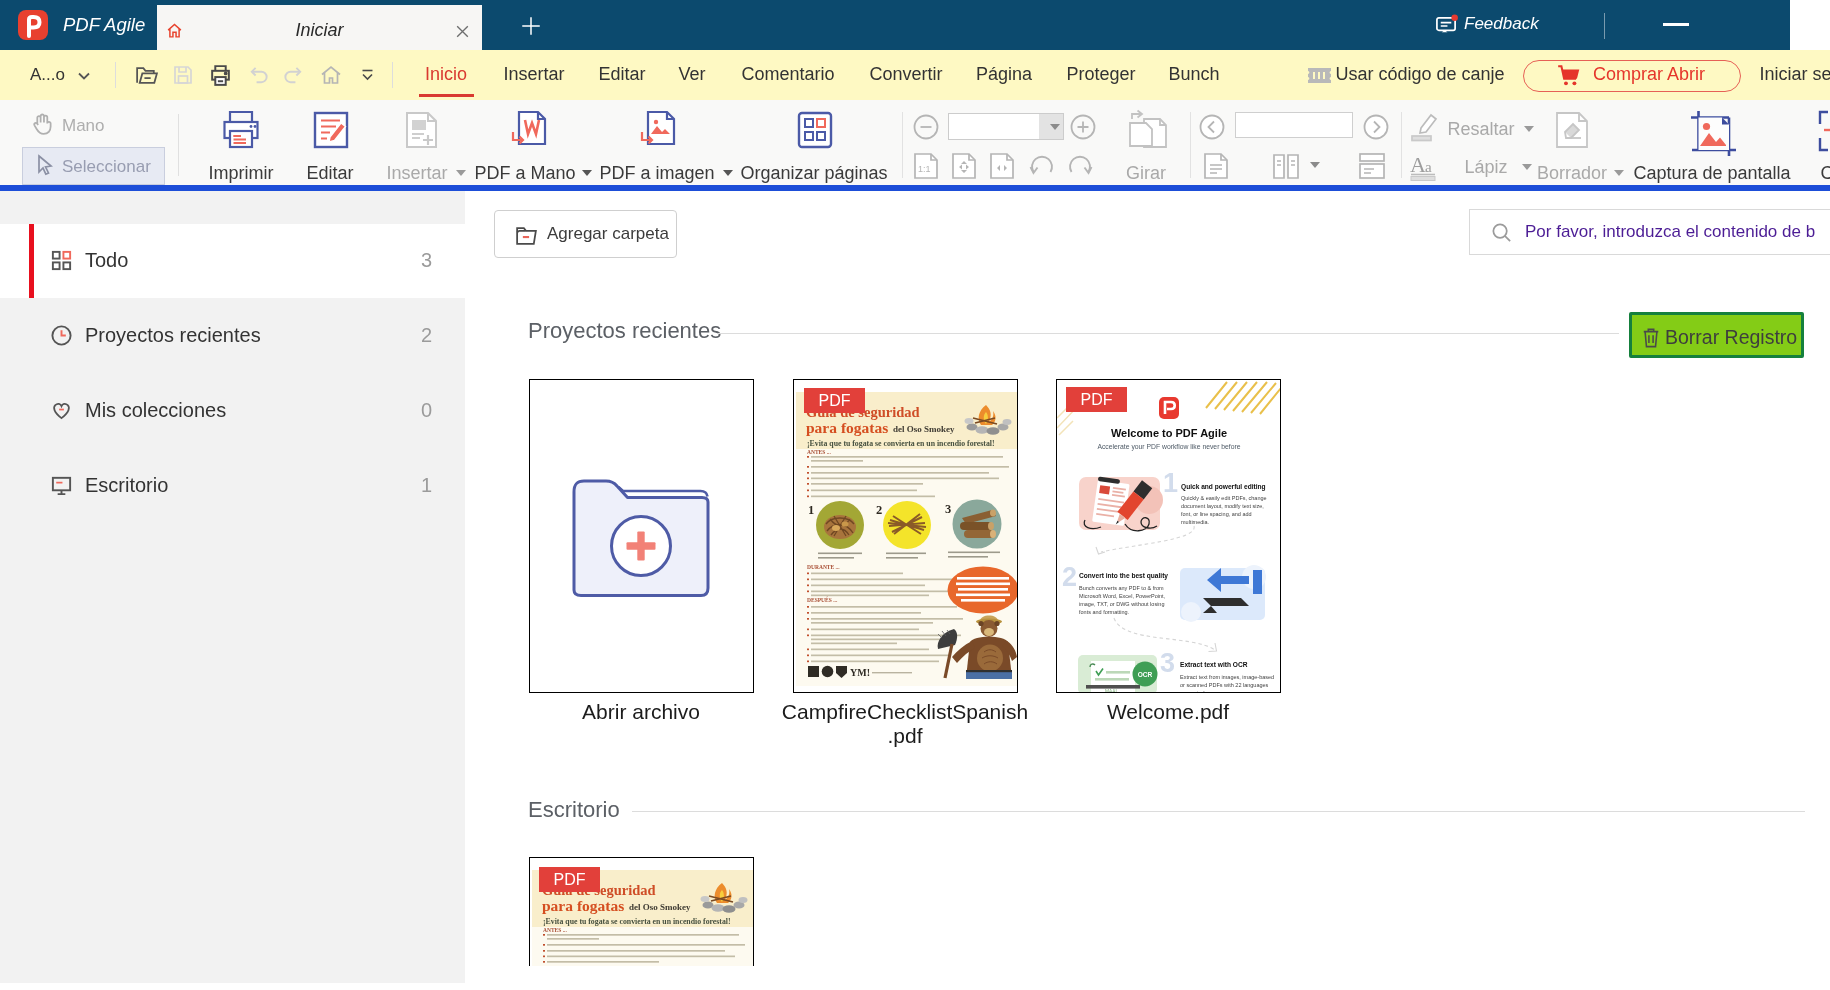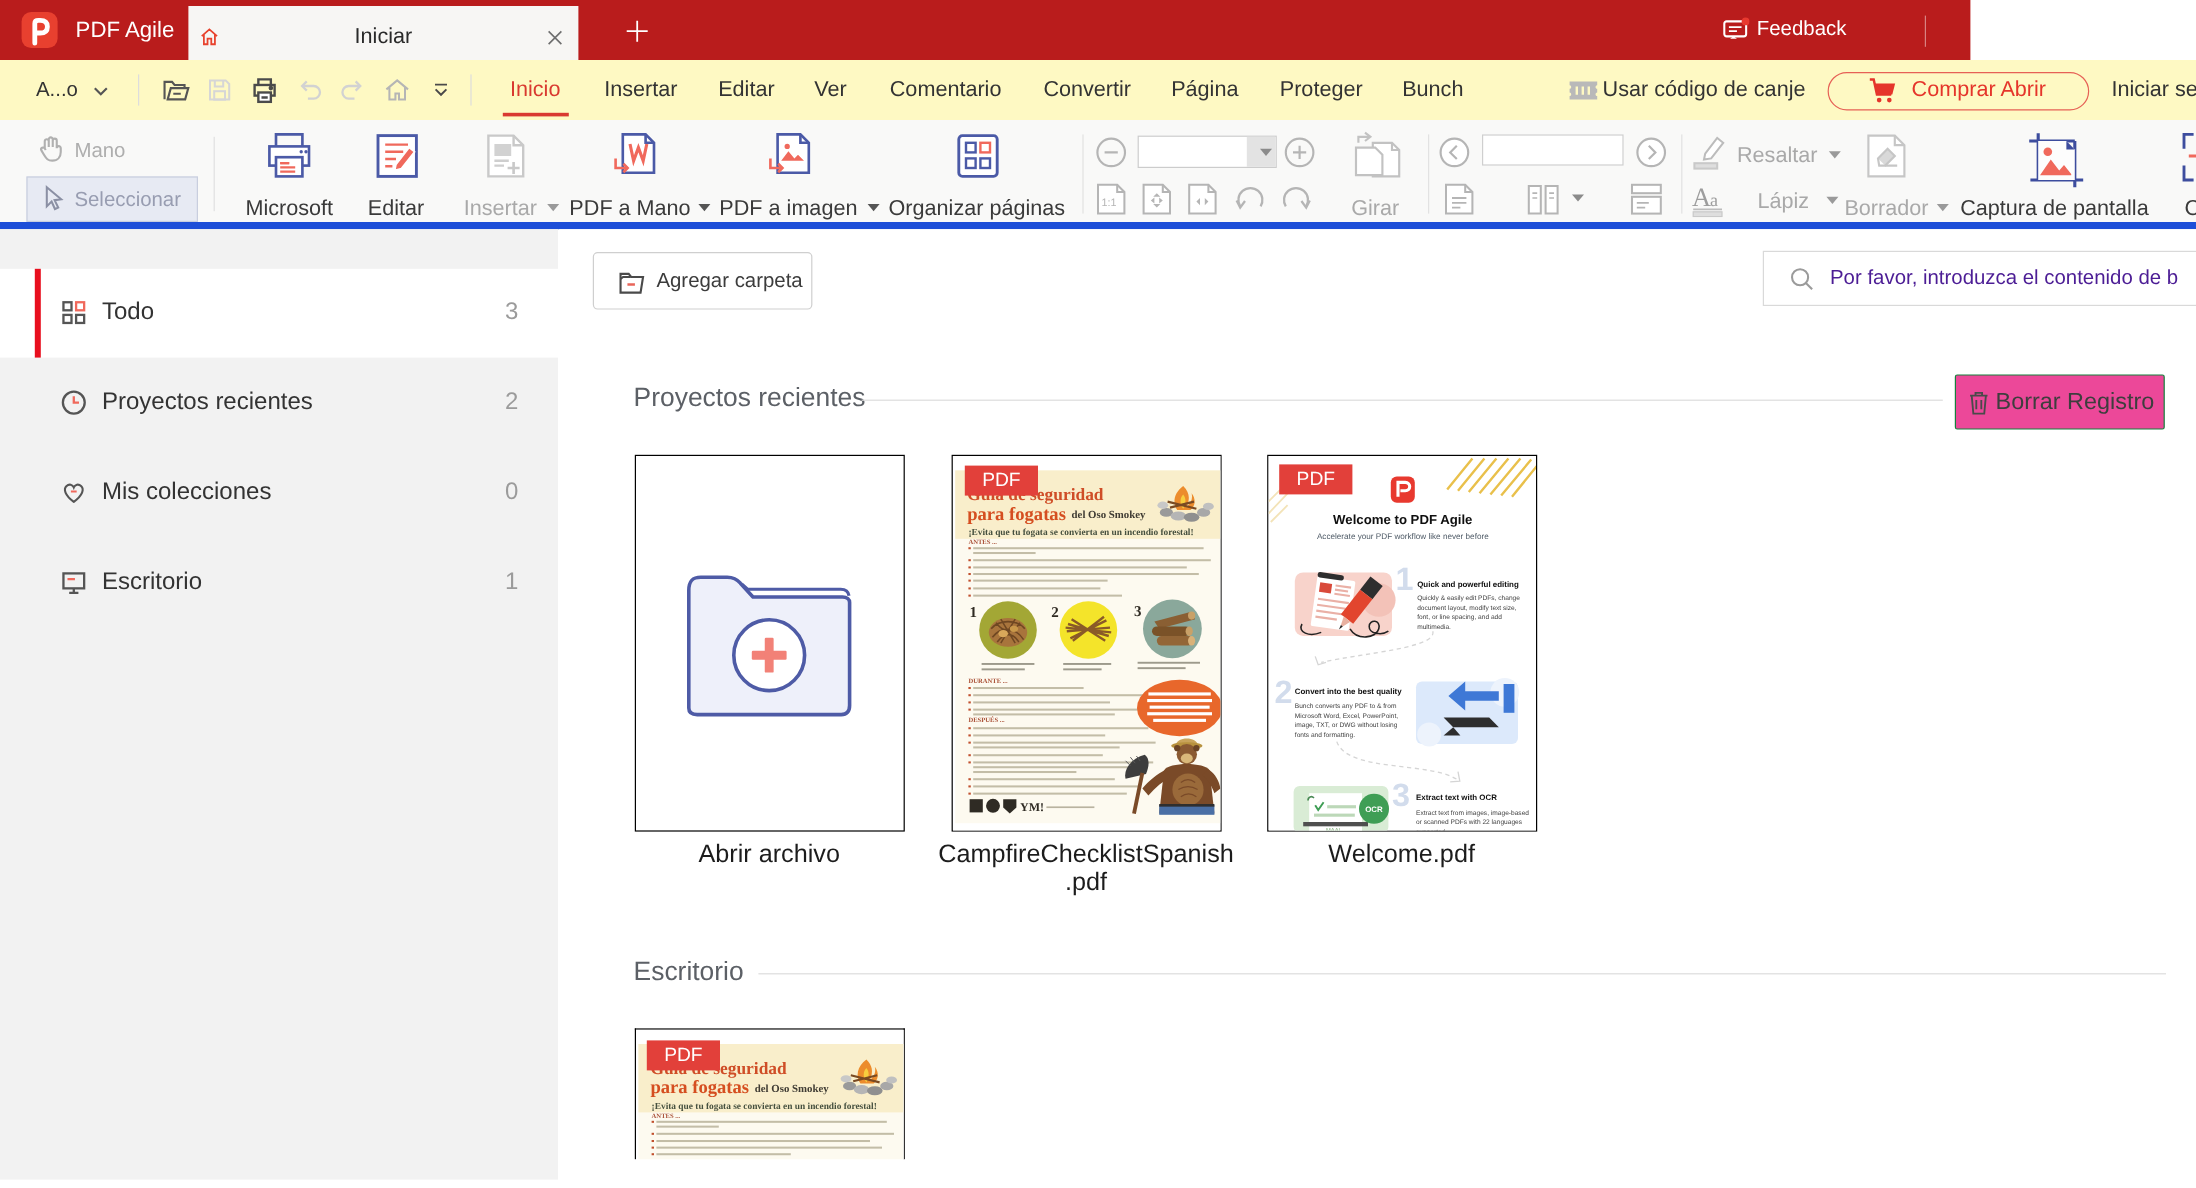--- a/index.html
+++ b/index.html
@@ -1,17 +1,17 @@
 <!DOCTYPE html>
 <html><head><meta charset="utf-8"><style>
 *{margin:0;padding:0;box-sizing:border-box;}
 html,body{width:1830px;height:990px;overflow:hidden;background:#fff;font-family:"Liberation Sans",sans-serif;}
 svg{display:block;}
 
-#topbar{position:absolute;left:0;top:0;width:1642px;height:50px;background:#b91c1c;}
+#topbar{position:absolute;left:0;top:0;width:1790px;height:50px;background:#0c4a6e;font-style:italic;}
 #logo{position:absolute;left:18px;top:10px;width:30px;height:30px;border-radius:8px;background:#e8402f;}
 #appname{position:absolute;left:63px;top:14px;color:#fff;font-size:18.5px;}
 #tab{position:absolute;left:157px;top:5px;width:325px;height:45px;background:#f7f6f4;}
 #tabtitle{position:absolute;left:0;right:0;top:15px;text-align:center;font-size:18px;color:#2a2a2a;}
 
 #menurow{position:absolute;left:0;top:50px;width:1830px;height:50px;background:#fef9c3;}
 .menuitem{position:absolute;top:14px;transform:translateX(-50%);font-size:18px;color:#333;white-space:nowrap;}
 .vdiv{position:absolute;width:1px;background:#ddd;}
 
 #toolbar{position:absolute;left:0;top:100px;width:1830px;height:91px;background:#f9f9f8;border-bottom:6px solid #1d4ed8;}
@@ -154,21 +154,21 @@
 
   <svg style="position:absolute;left:222px;top:10px" width="38" height="40" viewBox="0 0 38 40" fill="none">
       <path d="M8 12 V2 H30 V12" stroke="#4b5aa7" stroke-width="2.2"></path>
       <rect x="2.5" y="12" width="33" height="16" stroke="#4b5aa7" stroke-width="2.2" fill="#fff"></rect>
       <rect x="8" y="21" width="22" height="16" stroke="#4b5aa7" stroke-width="2.2" fill="#fff"></rect>
       <circle cx="29" cy="16.5" r="1.4" fill="#4b5aa7"></circle>
       <circle cx="33" cy="16.5" r="1.4" fill="#4b5aa7"></circle>
       <path d="M11.5 26 H19 M11.5 29.5 H24 M11.5 33 H24" stroke="#f0695c" stroke-width="1.8"></path>
       <path d="M11.5 26 H19" stroke="#f0695c" stroke-width="1.8"></path>
     </svg>
-  <div class="tlabel" style="left:241px;top:63px;">Microsoft</div>
+  <div class="tlabel" style="left:241px;top:63px;">Imprimir</div>
 
   <svg style="position:absolute;left:313px;top:11px" width="36" height="38" viewBox="0 0 36 38" fill="none">
       <rect x="2" y="2" width="32" height="34" stroke="#4b5aa7" stroke-width="2.4" fill="#fff"></rect>
       <path d="M8 9.5 H27 M8 15.5 H23 M8 21.5 H17 M8 27.5 H14" stroke="#f0695c" stroke-width="2"></path>
       <path d="M17 26 L28 12 L32.5 15.5 L21.5 29.5 L16 31 Z" fill="#f0695c" stroke="#fff" stroke-width="1.4"></path>
     </svg>
   <div class="tlabel" style="left:330px;top:63px;">Editar</div>
 
   <svg style="position:absolute;left:403px;top:11px" width="36" height="38" viewBox="0 0 36 38" fill="none">
       <path d="M4 2 H25 L33 10 V36 H4 Z" stroke="#c9c9c9" stroke-width="2" fill="#fff"></path>
@@ -376,21 +376,21 @@
   <div style="position:absolute;left:1003px;top:18px;width:400px;height:46px;border:1px solid #d9d9d9;background:#fff;">
     <svg style="position:absolute;left:20px;top:11px" width="23" height="23" viewBox="0 0 24 24" fill="none" stroke="#9b9b9b" stroke-width="1.8">
         <circle cx="10.5" cy="10.5" r="7"></circle>
         <path d="M15.5 15.5 L21 21"></path>
       </svg>
     <div style="position:absolute;left:55px;top:12px;font-size:17px;color:#4c1d95;white-space:nowrap;">Por favor, introduzca el contenido de b</div>
   </div>
 
   <div class="sectitle" style="left:62px;top:127px;">Proyectos recientes</div>
   <div class="secline" style="left:252px;top:142px;width:901px;"></div>
-  <div style="position:absolute;left:1163px;top:121px;width:175px;height:46px;border:1px solid #15803d;border-radius:2px;background:#ec4899;">
+  <div style="position:absolute;left:1163px;top:121px;width:175px;height:46px;border:3px solid #15803d;border-radius:2px;background:#84cc16;">
     <svg style="position:absolute;left:9px;top:12px" width="20" height="22" viewBox="0 0 22 24" fill="none" stroke="#4a4a4a" stroke-width="1.7">
         <path d="M3 5 H19 M8 5 V2.5 H14 V5"></path>
         <path d="M4.5 5 L6 21.5 H16 L17.5 5"></path>
         <path d="M8.7 9 V17.5 M13.3 9 V17.5"></path>
       </svg>
     <div style="position:absolute;left:33px;top:11px;font-size:19.5px;color:#3e3e3e;">Borrar Registro</div>
   </div>
 
   <div class="card" style="left:63px;top:188px;">
     <svg style="position:absolute;left:41px;top:94px" width="140" height="126" viewBox="0 0 140 126" fill="none">

